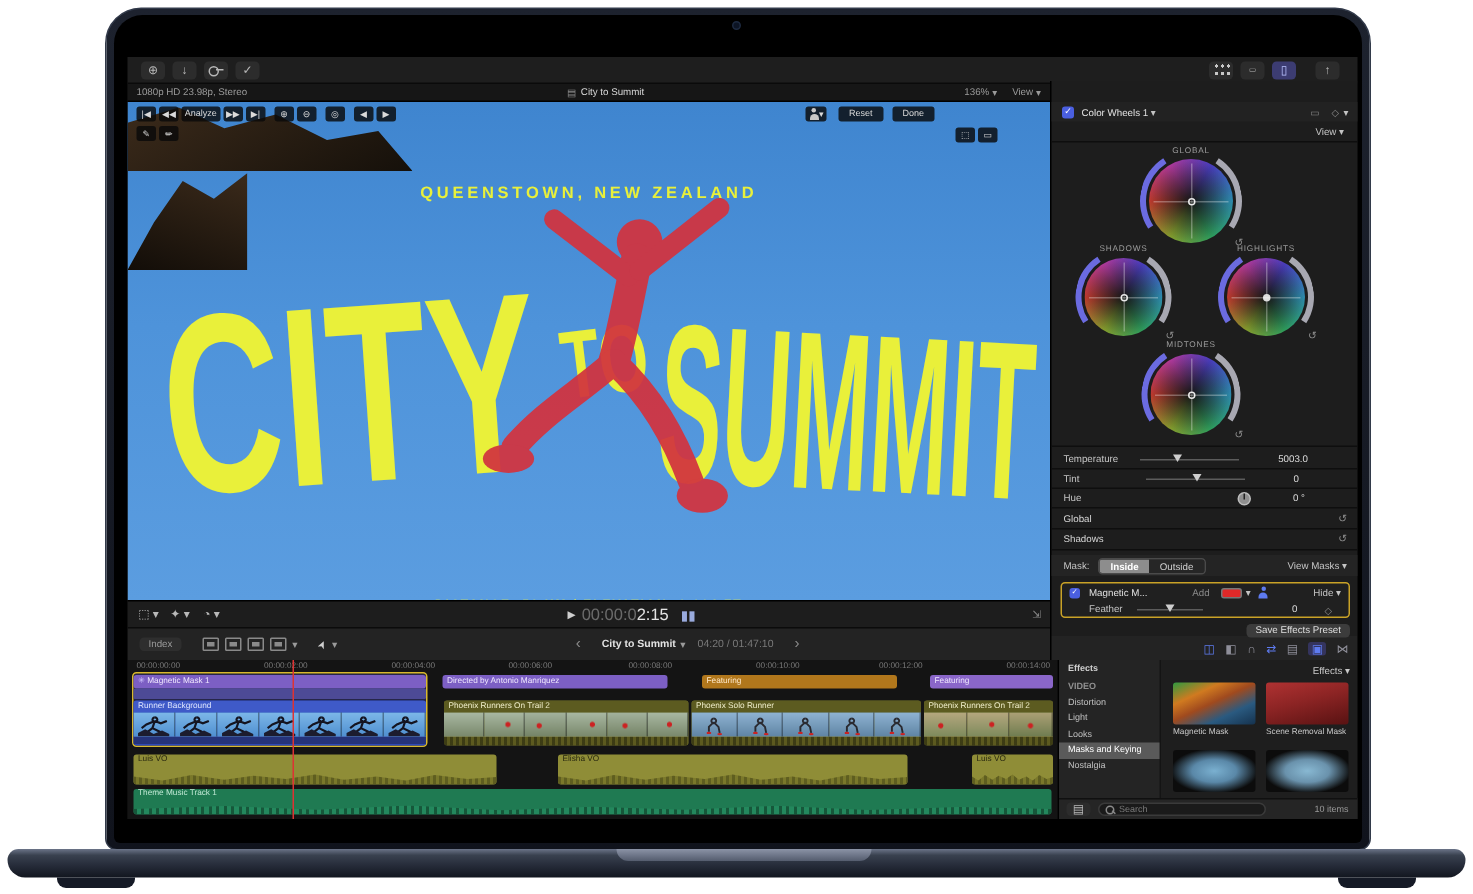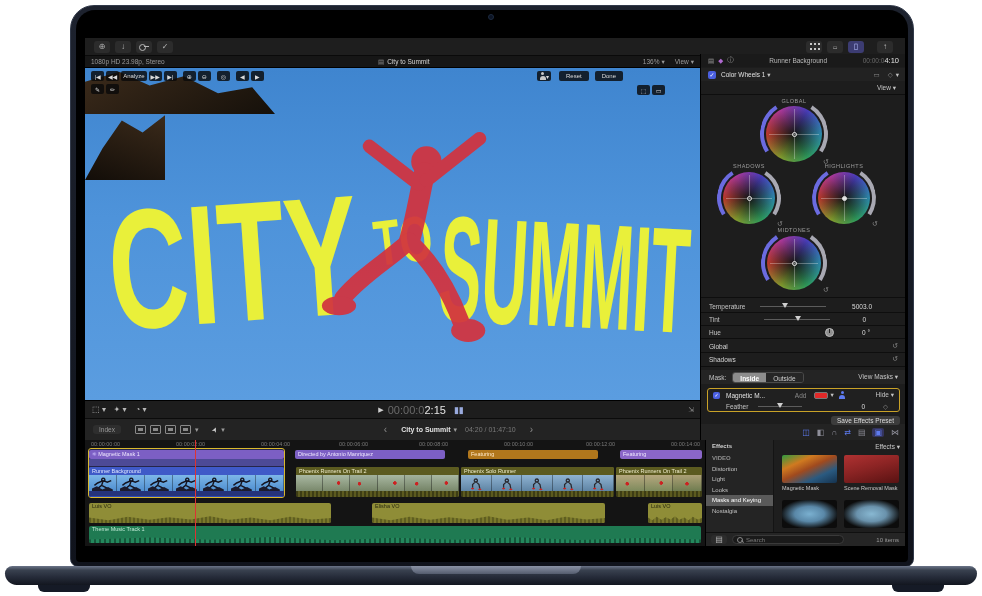--- a/index.html
+++ b/index.html
@@ -159,20 +159,21 @@
     <span style="color:#8a8a8a;margin-right:3px;">▤</span>
     <span style="color:#d6d6d6;">City to Summit</span>
     <span style="flex:1"></span>
     <span>136%</span>
     <span style="margin:0 10px 0 2px;">▾</span>
     <span>View</span>
     <span style="margin-left:2px;">▾</span>
   </div>
 
   <div class="viewer">
+    <div class="loc">QUEENSTOWN, NEW ZEALAND</div>
 
     <svg width="615" height="332" viewBox="0 0 615 332" style="position:absolute;left:0;top:0;">
       <text x="28" y="262" font-size="170" font-weight="800" fill="#e9f03a" textLength="250" lengthAdjust="spacingAndGlyphs" transform="rotate(-4 28 262)">CITY</text>
       <text x="292" y="198" font-size="64" font-weight="800" fill="#e9f03a" textLength="58" lengthAdjust="spacingAndGlyphs" transform="rotate(-7 292 198)">TO</text>
       <text x="352" y="252" font-size="150" font-weight="800" fill="#e9f03a" textLength="250" lengthAdjust="spacingAndGlyphs" transform="rotate(3 352 252)">SUMMIT</text>
     </svg>
 
     <svg width="190" height="230" viewBox="0 0 100 120" style="position:absolute;left:235px;top:62px;opacity:.93;">
       <g stroke="#d2333f" fill="#d2333f" stroke-linecap="round">
         <circle cx="56" cy="16" r="8" stroke="none"></circle>
@@ -414,30 +415,20 @@
       <div class="searchbox">
         <span class="searchglyph"></span>
         <span>Search</span>
       </div>
       <span style="flex:1"></span>
       <span style="margin-right:7px;">10 items</span>
     </div>
   </div>
 
   <div class="insp">
-    <div class="irow" style="top:0;height:13px;padding:0 7px;background:#1a1a1a;">
-      <span style="color:#9a9a9a;margin-right:4px;">▤</span>
-      <span style="color:#b06ad0;margin-right:4px;">◆</span>
-      <span style="color:#9a9a9a;">ⓘ</span>
-      <span style="flex:1"></span>
-      <span style="color:#b9b9b9;">Runner Background</span>
-      <span style="flex:1"></span>
-      <span class="tc-dim">00:00:0</span>
-      <span style="color:#e2e2e2;font-size:7.5px;">4:10</span>
-    </div>
     <div class="irow" style="top:14px;height:13px;padding:0 7px;background:#222;">
       <span class="checkbox">✓</span>
       <span style="width:5px"></span>
       <span><span style="color:#e0e0e0;">Color Wheels 1</span> ▾</span>
       <span style="flex:1"></span>
       <span style="color:#8a8a8a;margin-right:8px;">▭</span>
       <span style="color:#8a8a8a;">◇</span>
       <span style="margin-left:3px;">▾</span>
     </div>
     <div class="irow" style="top:28px;height:11px;padding:0 10px;justify-content:flex-end;">

